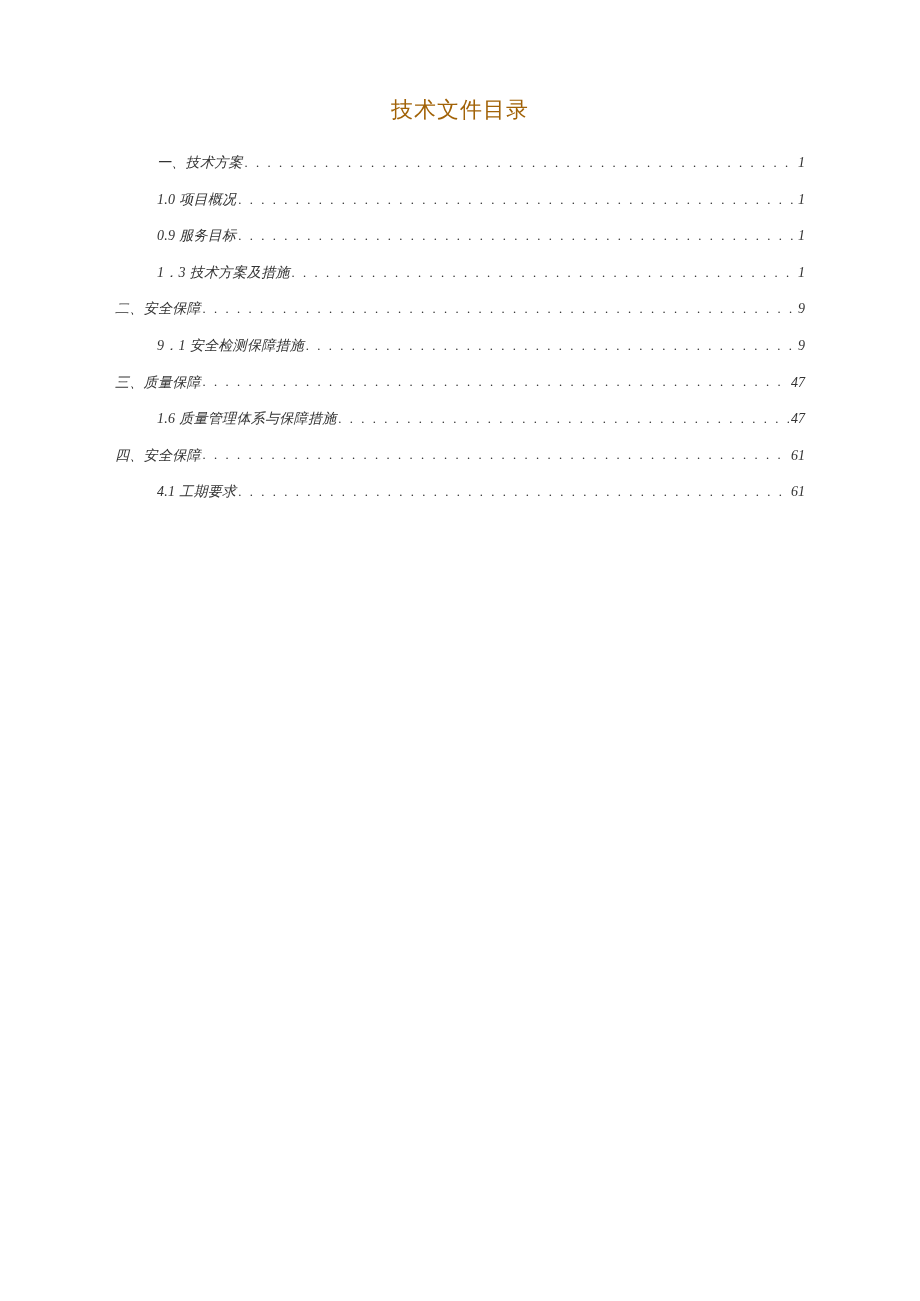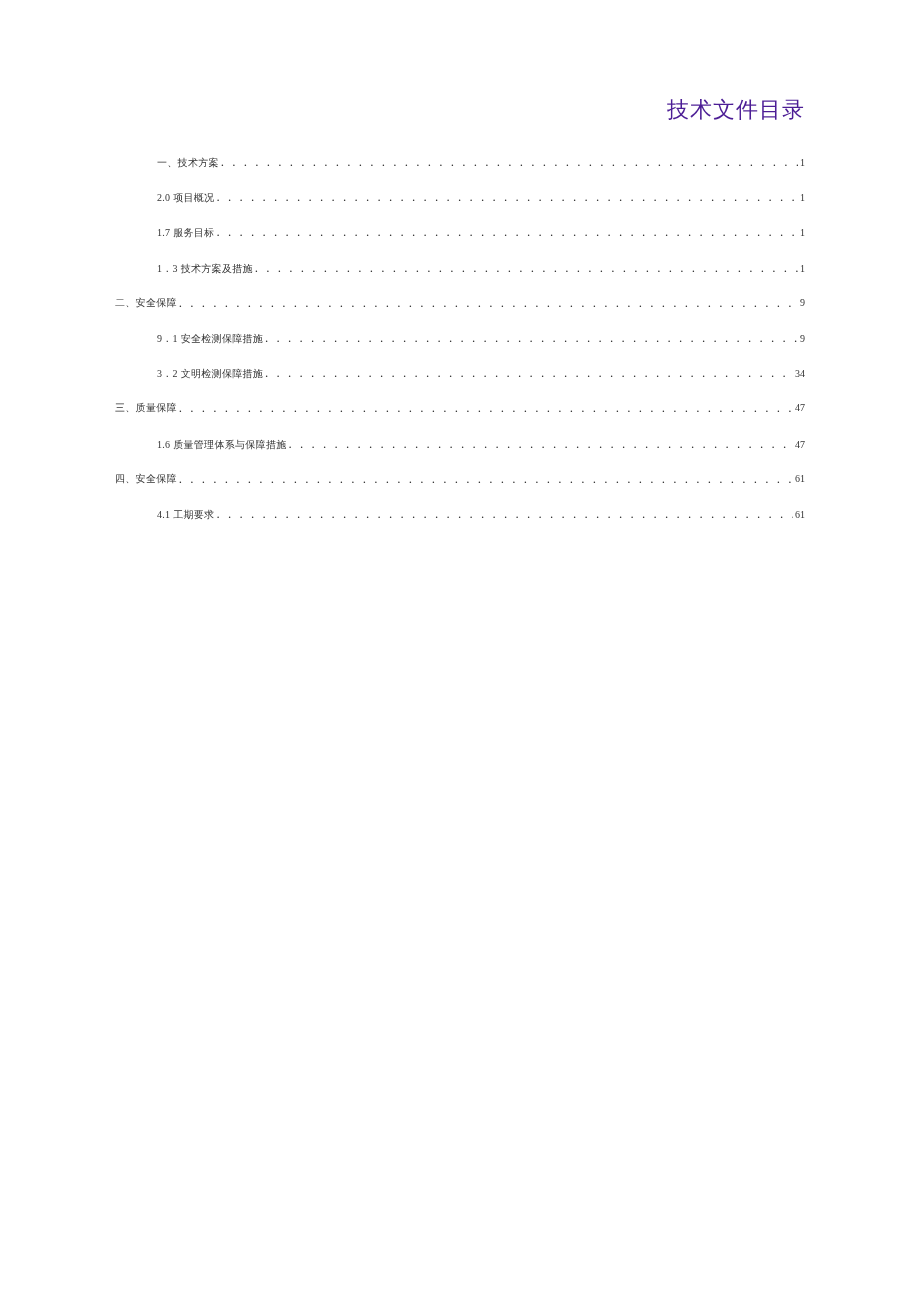--- a/index.html
+++ b/index.html
@@ -9,31 +9,32 @@
     }
     body {
       width: 920px;
       height: 1301px;
       background: #ffffff;
       font-family: "SimSun", "宋体", serif;
       color: #333333;
       padding: 95px 115px 0 115px;
     }
     .title {
-      text-align: right;
+      text-align: center;
       font-size: 22px;
-      color: #4c1d95;
+      color: #a16207;
       font-family: Liberation Serif, serif;
       margin-bottom: 28px;
       font-weight: normal;
       letter-spacing: 1px;
     }
     .toc {
-      font-size: 10px;
+      font-size: 14px;
       line-height: 1.4;
+      font-style: italic;
     }
     .toc-entry {
       display: flex;
       align-items: baseline;
       margin-bottom: 17px;
       white-space: nowrap;
       font-family: "SimSun", "宋体", serif;
     }
     .toc-entry.level-1 {
       padding-left: 0;
@@ -70,48 +71,43 @@
 
 <h1 class="title">技术文件目录</h1>
 
 <div class="toc">
   <div class="toc-entry level-2">
     <span class="toc-label">一、技术方案 </span>
     <span class="toc-leader"></span>
     <span class="toc-page">1</span>
   </div>
   <div class="toc-entry level-2">
-    <span class="toc-label">2.0 项目概况 </span>
+    <span class="toc-label">1.0 项目概况 </span>
     <span class="toc-leader"></span>
     <span class="toc-page">1</span>
   </div>
   <div class="toc-entry level-2">
-    <span class="toc-label">1.7 服务目标 </span>
+    <span class="toc-label">0.9 服务目标 </span>
     <span class="toc-leader"></span>
     <span class="toc-page">1</span>
   </div>
   <div class="toc-entry level-2">
     <span class="toc-label">1．3 技术方案及措施</span>
     <span class="toc-leader"></span>
     <span class="toc-page">1</span>
   </div>
   <div class="toc-entry level-1">
     <span class="toc-label">二、安全保障</span>
     <span class="toc-leader"></span>
     <span class="toc-page">9</span>
   </div>
   <div class="toc-entry level-2">
     <span class="toc-label">9．1 安全检测保障措施 </span>
     <span class="toc-leader"></span>
     <span class="toc-page">9</span>
-  </div>
-  <div class="toc-entry level-2">
-    <span class="toc-label">3．2 文明检测保障措施 </span>
-    <span class="toc-leader"></span>
-    <span class="toc-page">34</span>
   </div>
   <div class="toc-entry level-1">
     <span class="toc-label">三、质量保障</span>
     <span class="toc-leader"></span>
     <span class="toc-page">47</span>
   </div>
   <div class="toc-entry level-2">
     <span class="toc-label">1.6 质量管理体系与保障措施 </span>
     <span class="toc-leader"></span>
     <span class="toc-page">47</span>

